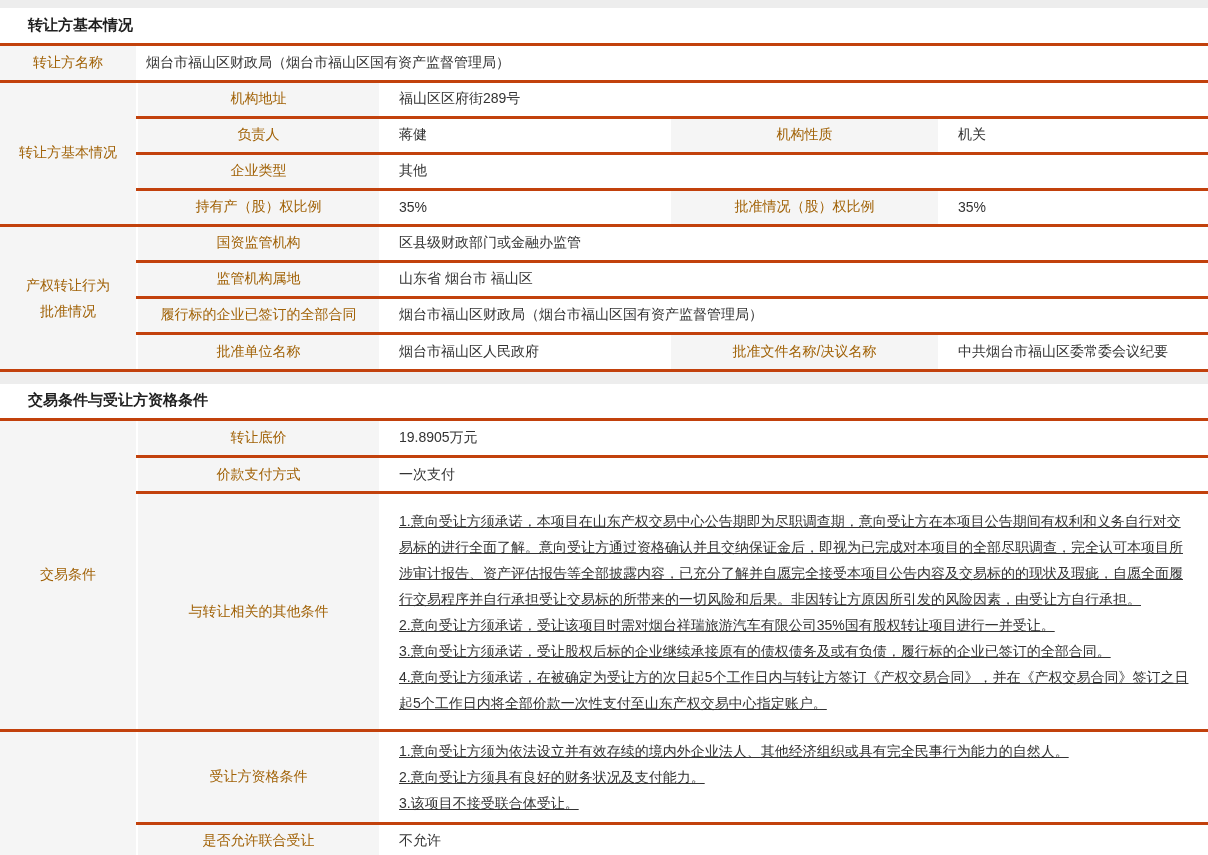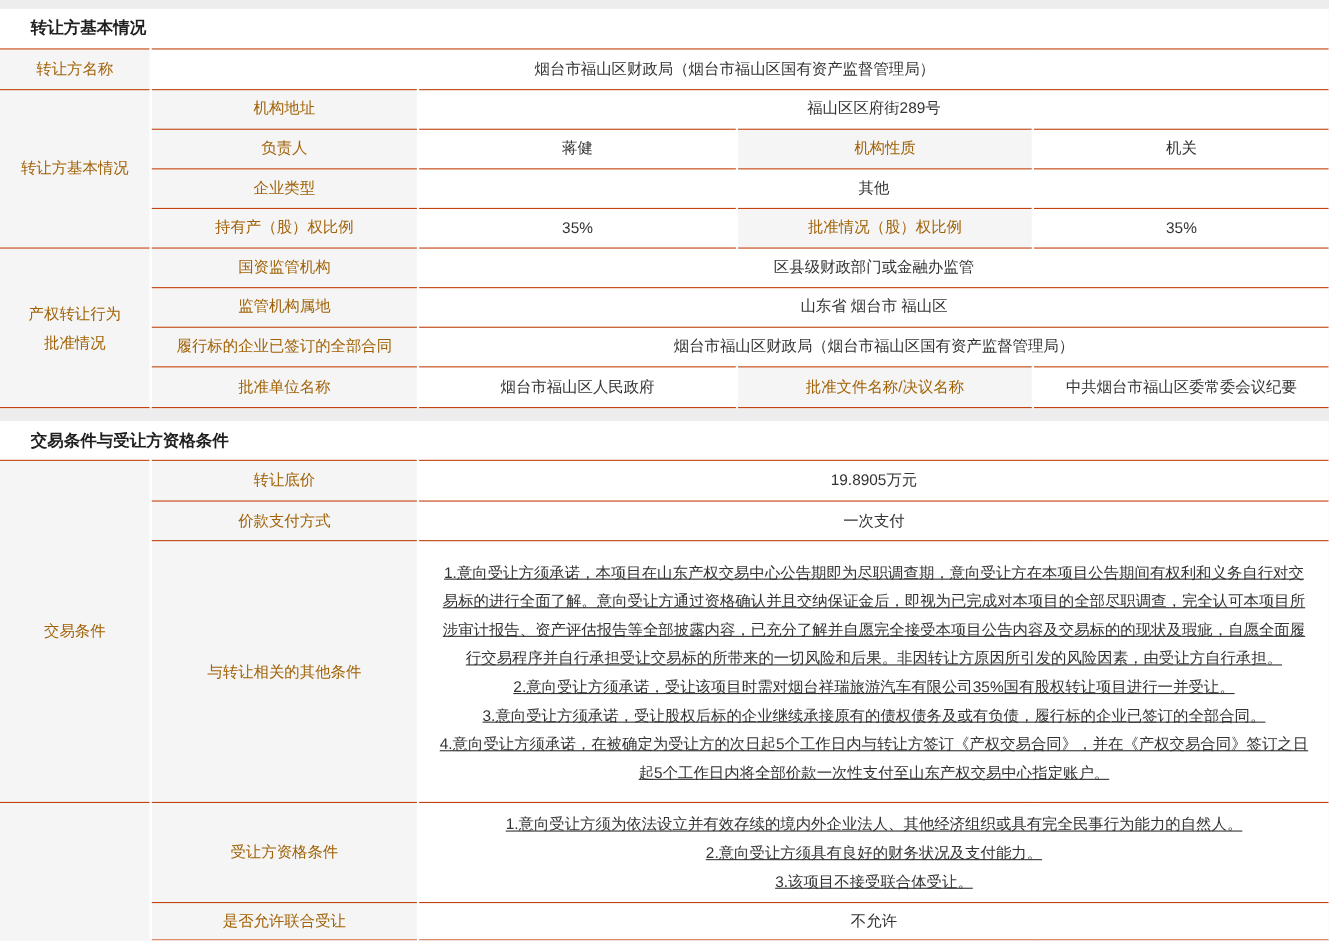--- a/index.html
+++ b/index.html
@@ -15,32 +15,32 @@
     background: #ededed;
   }
   .gap-top { height: 8px; }
   .section-gap { height: 12px; }
   table.sheet {
     border-collapse: collapse;
     table-layout: fixed;
     width: 1208px;
     background: #ffffff;
   }
-  td { border-bottom: 1px solid #c2410c; padding: 0; vertical-align: middle; overflow: hidden; }
+  td { border-bottom: 3px solid #c2410c; padding: 0; vertical-align: middle; overflow: hidden; }
   td.label {
     background: #f5f5f5;
     text-align: center;
     border-left: 2px solid #ffffff;
     border-right: 2px solid #ffffff;
     color: #a16207;
   }
   td.group { border-left: none; }
   td.value {
     background: #ffffff;
-    text-align: center;
+    text-align: left;
     padding: 0 18px;
   }
   td.value-wide { padding-left: 8px; }
   td.section-title-cell {
     background: #ffffff;
     font-weight: bold;
     font-size: 15px;
     color: #1f1f1f;
     padding-left: 28px;
     text-align: left;

